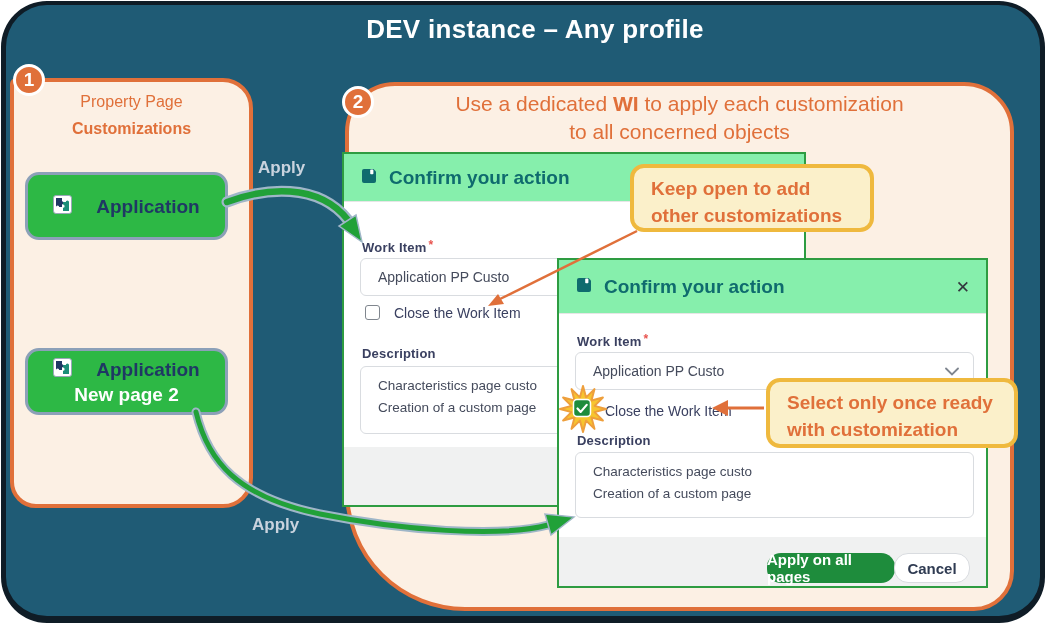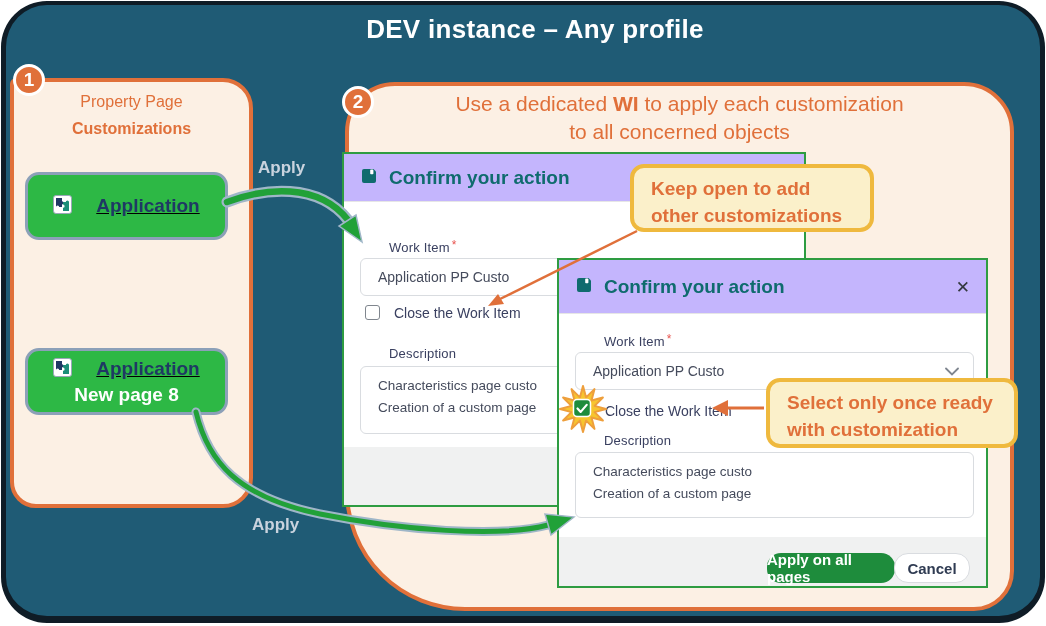--- a/index.html
+++ b/index.html
@@ -17,32 +17,32 @@
          display:flex;align-items:center;justify-content:center;z-index:15;}
   .p1-head{position:absolute;left:10px;top:88px;width:243px;text-align:center;color:#E0703A;
          font-size:16px;line-height:27px;z-index:12;}
   .p2-head{position:absolute;left:345px;top:90px;width:669px;text-align:center;color:#E0703A;
          font-size:21px;line-height:28px;z-index:12;}
   .bold{font-weight:700;}
   
   .app-btn{position:absolute;left:25px;width:203px;background:#2DB845;border:3px solid #8CA0B8;
          border-radius:14px;box-sizing:border-box;display:flex;flex-direction:column;
          align-items:center;justify-content:center;gap:3px;z-index:14;cursor:pointer;}
-  .app-btn .row{display:flex;align-items:flex-start;gap:24px;text-decoration:underline;}
+  .app-btn .row{display:flex;align-items:flex-end;gap:24px;}
   .app-title{color:#1F3864;font-size:19px;font-weight:700;}
   .app-sub{color:#ffffff;font-size:19px;}
   .apply-label{position:absolute;color:#C9D3DE;font-size:17px;font-weight:700;z-index:12;}
   
   .dialog{position:absolute;background:#ffffff;border:2px solid #2E9C41;box-sizing:border-box;}
-  .dlg-header{position:absolute;left:0;right:0;top:0;background:#c4b5fd;border-bottom:1px solid #E6E6E6;
+  .dlg-header{position:absolute;left:0;right:0;top:0;background:#86efac;border-bottom:1px solid #E6E6E6;
          display:flex;align-items:center;padding-left:16px;box-sizing:border-box;gap:11px;}
   .dlg-title{color:#0F6B6E;font-size:19px;font-weight:700;}
   .dlg-close{position:absolute;right:16px;top:50%;transform:translateY(-50%);font-size:17px;color:#33383e;
          cursor:pointer;line-height:1;}
-  .lbl{position:absolute;font-size:13px;font-weight:400;color:#3A4060;letter-spacing:.2px;margin-left:27px;}
+  .lbl{position:absolute;font-size:13px;font-weight:700;color:#3A4060;letter-spacing:.2px;}
   .req{color:#E8544F;font-size:12px;vertical-align:3px;margin-left:2px;}
   .field{position:absolute;border:1px solid #D9DCE0;border-radius:6px;background:#fff;box-sizing:border-box;
          font-size:14px;color:#454B5C;display:flex;align-items:center;padding-left:17px;}
   .textarea{align-items:flex-start;flex-direction:column;justify-content:flex-start;
          padding-top:8px;line-height:22px;font-size:13.5px;}
   .chk-label{position:absolute;font-size:14px;font-weight:400;color:#3A4060;}
   .checkbox{position:absolute;width:15px;height:15px;border:1.8px solid #80868E;border-radius:3px;
          background:#fff;box-sizing:border-box;cursor:pointer;}
   .dlg-footer{position:absolute;left:0;right:0;bottom:0;background:#F0F1F1;}
   .cta{position:absolute;height:30px;border-radius:14px;font-size:15px;font-weight:700;
@@ -90,21 +90,21 @@
       <span>
         <svg width="19" height="19" viewBox="0 0 19 19">
           <rect x="0.5" y="0.5" width="18" height="18" rx="2.5" fill="#ffffff" stroke="#9aa7b8"></rect>
           <path d="M3 3 h6 v3.2 a1.6 1.6 0 1 1 0 3.2 V12 H6.2 a1.6 1.6 0 1 0 -3.2 0 Z" fill="#1F3864"></path>
           <path d="M16 16 h-6 v-3.2 a1.6 1.6 0 1 0 0 -3.2 V7 h2.8 a1.6 1.6 0 1 1 3.2 0 Z" fill="#1c8e78"></path>
         </svg>
       </span>
       <span class="app-title">Application</span>
     </div>
     <div class="app-sub bold">
-      <span>New page 8</span><span></span>
+      <span>New page 2</span><span></span>
     </div>
   </div>
 
   <div class="apply-label" style="left:258px;top:158px;">Apply</div>
   <div class="apply-label" style="left:252px;top:515px;">Apply</div>
 
   <div class="panel panel2"></div>
   <div class="badge" style="left:342px;top:86px;">2</div>
   <div class="p2-head">
     <div><span>Use a dedicated </span><span class="bold">WI</span><span> to apply each customization</span></div>

